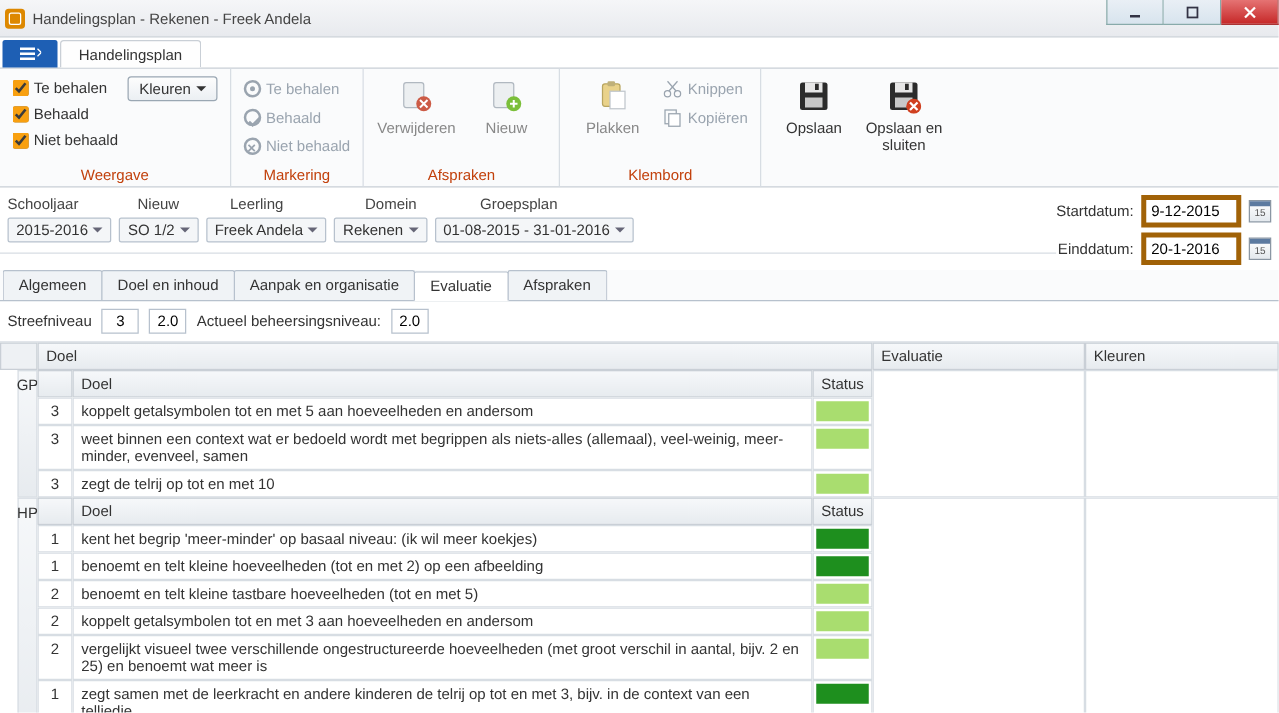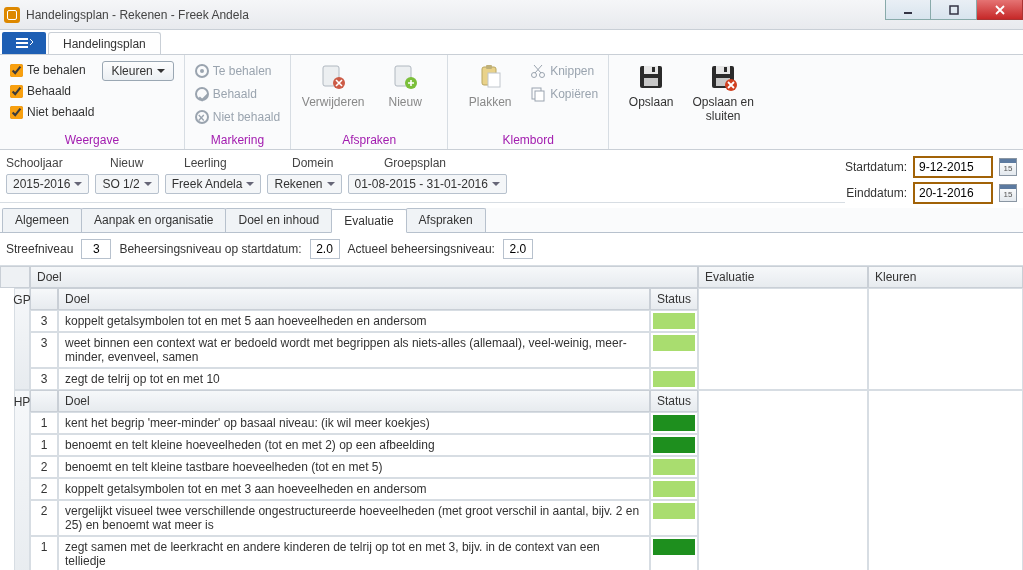--- a/index.html
+++ b/index.html
@@ -20,21 +20,21 @@
 
 .qat-row { height: 24px; display:flex; align-items: stretch; background:#fff; }
 .qat-block { width: 44px; display:flex; align-items:center; justify-content:center; background:#1e5fb4; border-radius: 2px 2px 0 0; margin: 2px 2px 0 2px; }
 .qat-block svg { fill:#fff; }
 .tab-handelingsplan { padding: 4px 14px 0 14px; border:1px solid #c9cfd6; border-bottom:none; background:#fefefe; border-radius:3px 3px 0 0; margin-top:2px; color:#333; }
 
 
 .ribbon { display:flex; border-top:1px solid #c9cfd6; border-bottom:1px solid #c9cfd6; background:#fafbfc; height: 96px; }
 .ribbon-group { border-right:1px solid #d7dde3; padding: 6px 10px 2px 10px; display:flex; flex-direction:column; justify-content:space-between; }
 .ribbon-group-body { display:flex; gap:8px; align-items:flex-start; }
-.ribbon-group-label { text-align:center; color:#a21caf; font-size:12px; padding-top:2px; }
+.ribbon-group-label { text-align:center; color:#c2410c; font-size:12px; padding-top:2px; }
 .check-row { display:flex; align-items:center; gap:4px; line-height: 18px; }
 .check-row input { accent-color:#f8a010; }
 .col-flex { display:flex; flex-direction:column; gap:3px; }
 .btn-kleuren { background:linear-gradient(#fdfdfd,#ebeff3); border:1px solid #9aa7b3; border-radius:3px; padding:2px 8px; display:flex; align-items:center; gap:4px; cursor:pointer; }
 .disabled-line { display:flex; align-items:center; gap:4px; color:#9aa4af; line-height:20px; }
 .circle { width:14px; height:14px; border-radius:50%; border:2px solid #9aa4af; position:relative; }
 .circle.check::after { content:""; position:absolute; left:2px; top:5px; width:7px; height:3px; border-left:2px solid #9aa4af; border-bottom:2px solid #9aa4af; transform:rotate(-45deg); }
 .circle.dot::after { content:""; position:absolute; left:3px; top:3px; width:4px; height:4px; background:#9aa4af; border-radius:50%; }
 .circle.cross::after { content:"×"; position:absolute; left:1px; top:-4px; font-size:12px; color:#9aa4af; font-weight:bold; }
 .big-btn { display:flex; flex-direction:column; align-items:center; justify-content:flex-start; width:64px; color:#888; gap:2px; }
@@ -46,21 +46,21 @@
 
 .filter-labels { display:flex; gap:0; padding: 6px 6px 0 6px; }
 .filter-labels .lab { color:#444; }
 .filter-labels .lab.school { width:104px; }
 .filter-labels .lab.klas { width:74px; }
 .filter-labels .lab.leerling { width:108px; }
 .filter-labels .lab.domein { width:92px; }
 .filter-labels .lab.groepsplan { flex:1; }
 .date-col { text-align:right; padding-right:6px; }
 .date-row { display:flex; align-items:center; justify-content:flex-end; gap:6px; margin-bottom:4px; }
-.date-row input { width:80px; border:2px solid #a16207; padding:2px 4px; font-family:inherit; font-size:12px; }
+.date-row input { width:80px; border:4px solid #a16207; padding:2px 4px; font-family:inherit; font-size:12px; }
 .cal-icon { width:18px; height:18px; border:1px solid #8a96a3; background:linear-gradient(#fff,#e4e9ee); position:relative; }
 .cal-icon::before { content:""; position:absolute; left:0; right:0; top:0; height:4px; background:#5c7aa0; }
 .cal-icon::after { content:"15"; position:absolute; left:0; right:0; top:5px; font-size:8px; text-align:center; color:#555; }
 
 .filter-row { display:flex; align-items:center; gap:6px; padding: 4px 6px 8px 6px; border-bottom:1px solid #d7dde3; }
 .dd { border:1px solid #b7c1cd; background:#f4f6f8; padding:2px 6px; border-radius:2px; display:flex; align-items:center; gap:4px; cursor:pointer; }
 .dd .caret { border:4px solid transparent; border-top-color:#667; margin-top:3px; }
 
 
 .subtabs { display:flex; border-bottom:1px solid #b7c1cd; padding-left:2px; background:#fafbfc; }
@@ -305,30 +305,29 @@
     <div class="date-row">
       <span>Einddatum:</span>
       <input type="text" value="20-1-2016" style="">
       <span class="cal-icon"></span>
     </div>
   </div>
 </div>
 
 <div class="subtabs">
   <div class="subtab"><span>Algemeen</span></div>
+  <div class="subtab"><span>Doel en inhoud</span></div>
   <div class="subtab"><span>Aanpak en organisatie</span></div>
-  <div class="subtab"><span>Doel en inhoud</span></div>
   <div class="subtab active"><span>Evaluatie</span></div>
   <div class="subtab"><span>Afspraken</span></div>
 </div>
 
 <div class="streef">
   <span>Streefniveau</span>
   <input type="text" value="3" style="">
-  <span>Beheersingsniveau op startdatum:</span>
   <input type="text" value="2.0" style="">
   <span>Actueel beheersingsniveau:</span>
   <input type="text" value="2.0" style="">
 </div>
 
 <div class="grid">
   <div class="gh corner"></div>
   <div class="gh">Doel</div>
   <div class="gh">Evaluatie</div>
   <div class="gh">Kleuren</div>

